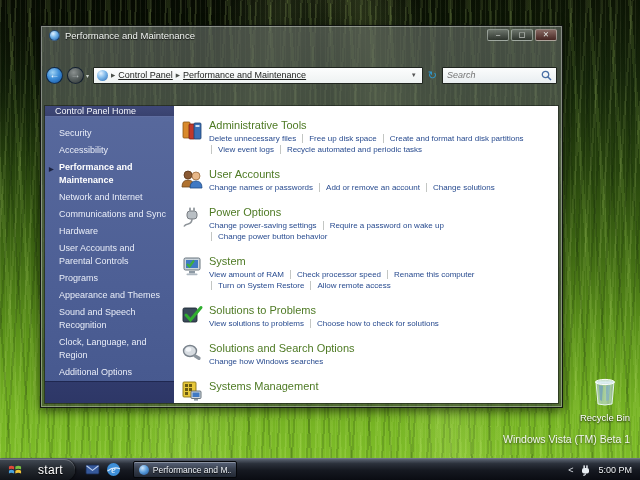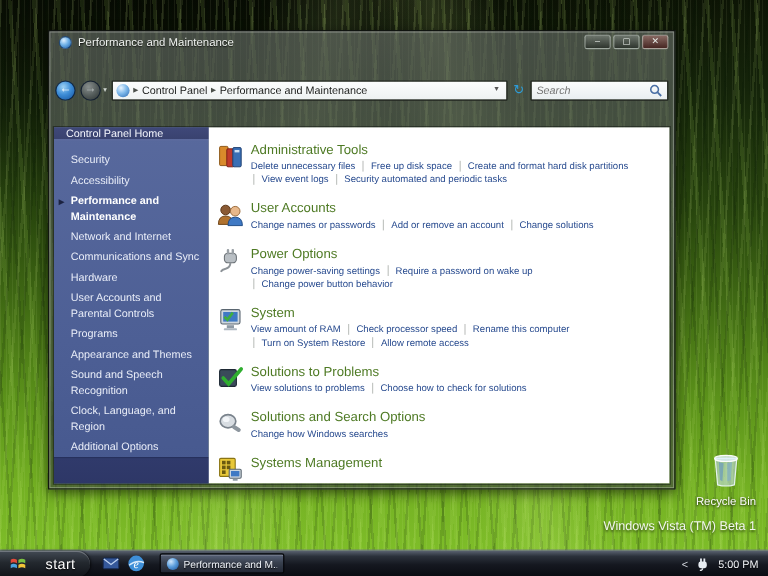--- a/index.html
+++ b/index.html
@@ -57,21 +57,21 @@
   .nav-arrow { position:absolute; inset:0; display:flex; align-items:center; justify-content:center;
     color:#fff; font-size:10px; line-height:1; }
   .nav-fwd .nav-arrow { color:#b9c0bf; }
   .nav-drop { color:#cfd5cf; font-size:6px; margin-left:-2px; cursor:pointer; }
 
   .crumb-bar { flex:1; height:17px; background:linear-gradient(180deg,#fcfdfd,#eef2f2);
     border:1px solid #20251f; border-radius:1px; display:flex; align-items:center; padding:0 3px; gap:3px; min-width:0; }
   .crumb-icon { width:11px; height:11px; border-radius:50%;
     background:radial-gradient(circle at 35% 30%, #e8f4ff 0%, #7db8ea 45%, #2a66ae 100%); flex:0 0 auto; }
   .crumb-sep { font-size:5.5px; color:#4a4f4a; }
-  .crumb { font-size:9px; color:#1c1e1c; white-space:nowrap; cursor:pointer; }
+  .crumb { font-size:9px; color:#1c1e1c; white-space:nowrap; cursor:pointer;text-decoration:underline; }
   .crumb-fill { flex:1; }
   .crumb-drop { font-size:6px; color:#555; cursor:pointer; padding:0 2px; }
   .refresh { font-size:11px; color:#2e9bd6; line-height:1; cursor:pointer; margin:0 1px; }
 
   .search-box { width:115px; height:17px; background:linear-gradient(180deg,#fbfcfc,#e9eef1);
     border:1px solid #20251f; border-radius:1px; display:flex; align-items:center; padding:0 4px; gap:3px; }
   .search-box input { flex:1; min-width:0; border:0; outline:0; background:transparent;
     font-family:"Liberation Sans",sans-serif; font-size:9px; font-style:italic; color:#6a6f6a; }
 
   
@@ -226,21 +226,21 @@
               <a class="cpl-link">Delete unnecessary files</a>
               <span class="sep"></span>
               <a class="cpl-link">Free up disk space</a>
               <span class="sep"></span>
               <a class="cpl-link">Create and format hard disk partitions</a>
             </div>
             <div class="links-row">
               <span class="sep lead"></span>
               <a class="cpl-link">View event logs</a>
               <span class="sep"></span>
-              <a class="cpl-link">Security automated and periodic tasks</a>
+              <a class="cpl-link">Recycle automated and periodic tasks</a>
             </div>
           </div>
         </div>
 
         <div class="section">
           <svg class="sec-icon" viewBox="0 0 24 24">
             <circle cx="8" cy="8" r="4" fill="#8a5a34" stroke="#5a3518" stroke-width="0.8"></circle>
             <path d="M2 20 Q2 13 8 13 Q14 13 14 20 Z" fill="#b0722f" stroke="#6e4418" stroke-width="0.8"></path>
             <circle cx="16" cy="9" r="4" fill="#e8b88a" stroke="#9a6a3a" stroke-width="0.8"></circle>
             <path d="M10 21 Q10 14 16 14 Q22 14 22 21 Z" fill="#3f79c4" stroke="#1d4a85" stroke-width="0.8"></path>

